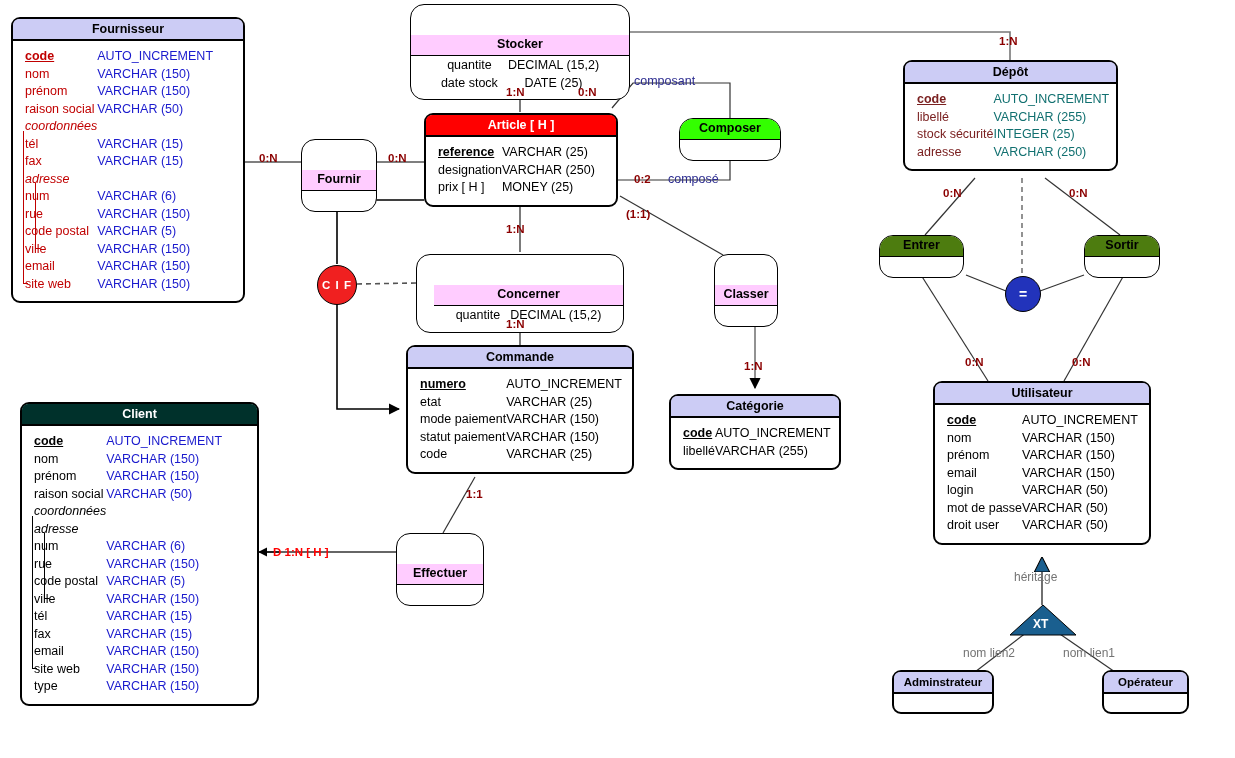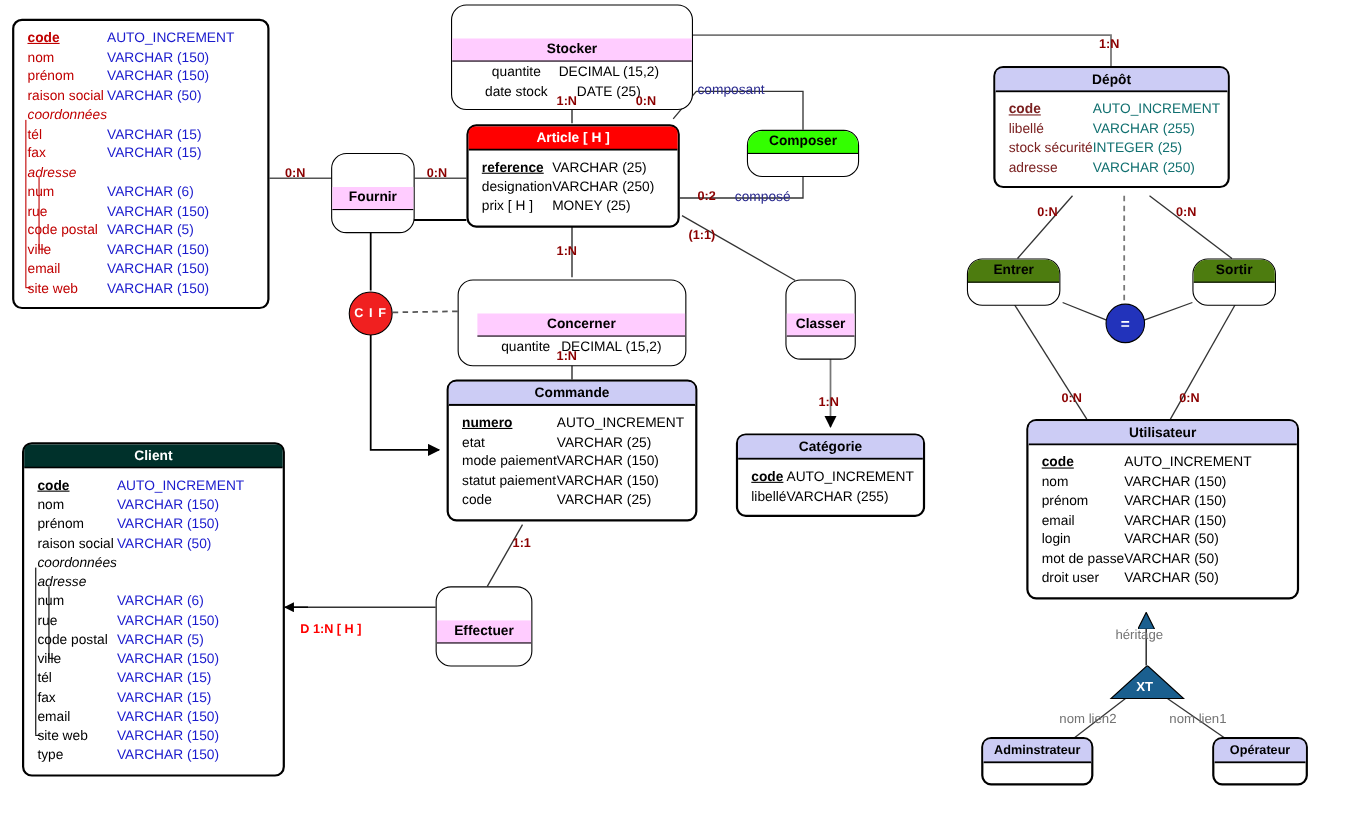--- a/index.html
+++ b/index.html
@@ -41,21 +41,21 @@
   .rel .rbody{min-height:15px;font-size:12.5px;line-height:17px;text-align:center;padding:1px 10px 2px;white-space:nowrap;color:#000;}
   .rhdr-pink{background:#ffccff;margin-top:30px;}
   .rhdr-green{background:#33ff00;}
   .rhdr-salmon{background:#4d7c0f;}
 
   .relbody-attrs{display:inline-block;}
   .relbody-attrs .an{padding-right:10px;}
 
   
   .card{position:absolute;font-size:11.5px;font-weight:bold;color:#8b0000;white-space:nowrap;}
-  .card-bright{color:#ff0000;margin-top:20px;}
+  .card-bright{color:#ff0000;}
   .lnklbl{position:absolute;font-size:12.5px;color:#2b2b8f;white-space:nowrap;}
   .herit{position:absolute;font-size:12px;color:#737373;white-space:nowrap;}
 
   
   .cif{position:absolute;width:38px;height:38px;border-radius:50%;background:#f02020;border:1px solid #000;
        color:#fff;font-weight:bold;font-size:11.5px;display:flex;align-items:center;justify-content:center;letter-spacing:1px;}
   .eqnode{position:absolute;width:34px;height:34px;border-radius:50%;background:#2233bb;border:1px solid #000;
           color:#fff;font-weight:bold;font-size:14px;display:flex;align-items:center;justify-content:center;}
   .xtlabel{position:absolute;color:#fff;font-weight:bold;font-size:12px;}
 </style>
@@ -116,20 +116,21 @@
     <line x1="921" y1="275" x2="988" y2="381" stroke="#333" stroke-width="1.2"></line>
     <line x1="1124" y1="275" x2="1064" y2="381" stroke="#333" stroke-width="1.2"></line>
 
     <line x1="1042" y1="605" x2="1042" y2="558" stroke="#333" stroke-width="1.4" marker-end="url(#tri)"></line>
 
     <line x1="1027" y1="632" x2="975" y2="672" stroke="#333" stroke-width="1.2"></line>
     <line x1="1057" y1="632" x2="1115" y2="672" stroke="#333" stroke-width="1.2"></line>
   </svg>
 
   <div class="entity" style="left:11px;top:17px;width:234px;">
+    <div class="hdr hdr-lav">Fournisseur</div>
     <div class="body" style="position: relative;">
         <table class="attrs sch-red">
           <tbody>
             <tr>
               <td class="aname"><span class="pk">code</span></td>
               <td class="atype">AUTO_INCREMENT</td>
             </tr>
             <tr>
               <td class="aname"><span>nom</span></td>
               <td class="atype">VARCHAR  (150)</td>
@@ -354,21 +355,21 @@
             </tr>
             <tr>
               <td class="aname"><span>adresse</span></td>
               <td class="atype">VARCHAR  (250)</td>
             </tr>
           </tbody>
         </table>
       </div>
   </div>
 
-  <div class="entity" style="left:933px;top:381px;width:248px;">
+  <div class="entity" style="left:933px;top:381px;width:218px;">
     <div class="hdr hdr-lav">Utilisateur</div>
     <div class="body">
         <table class="attrs sch-plain">
           <tbody>
             <tr>
               <td class="aname"><span class="pk">code</span></td>
               <td class="atype">AUTO_INCREMENT</td>
             </tr>
             <tr>
               <td class="aname"><span>nom</span></td>

